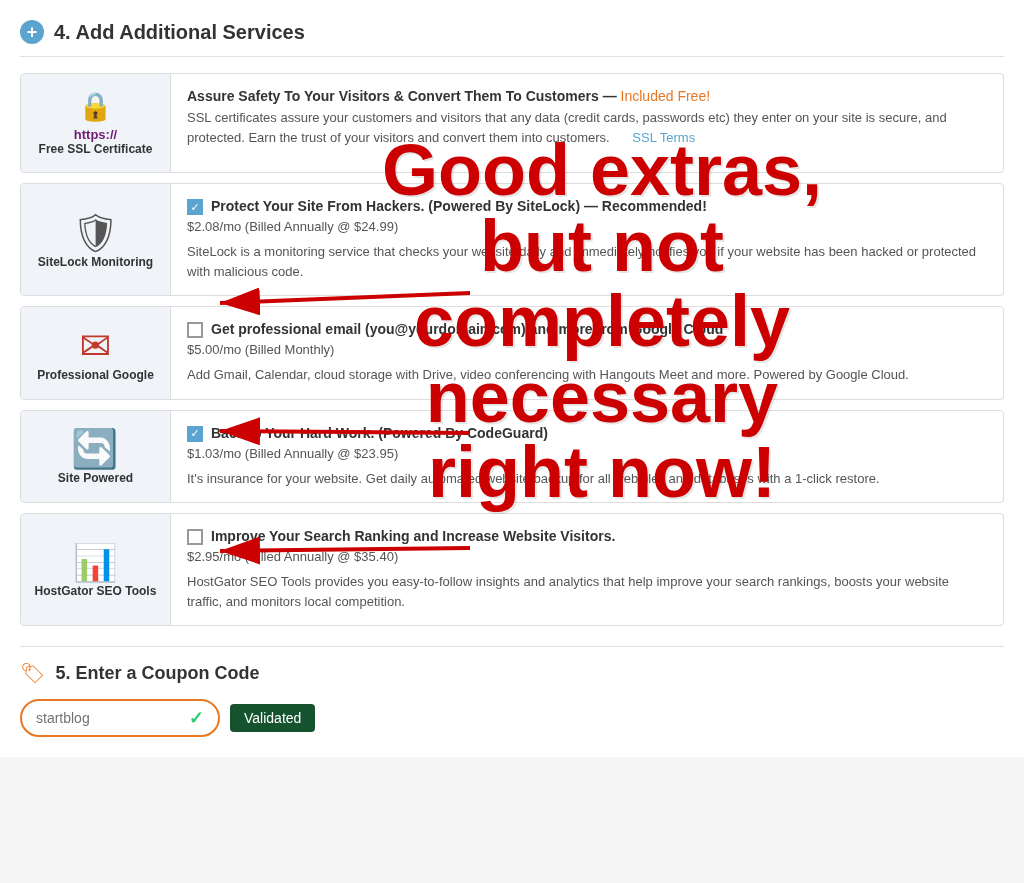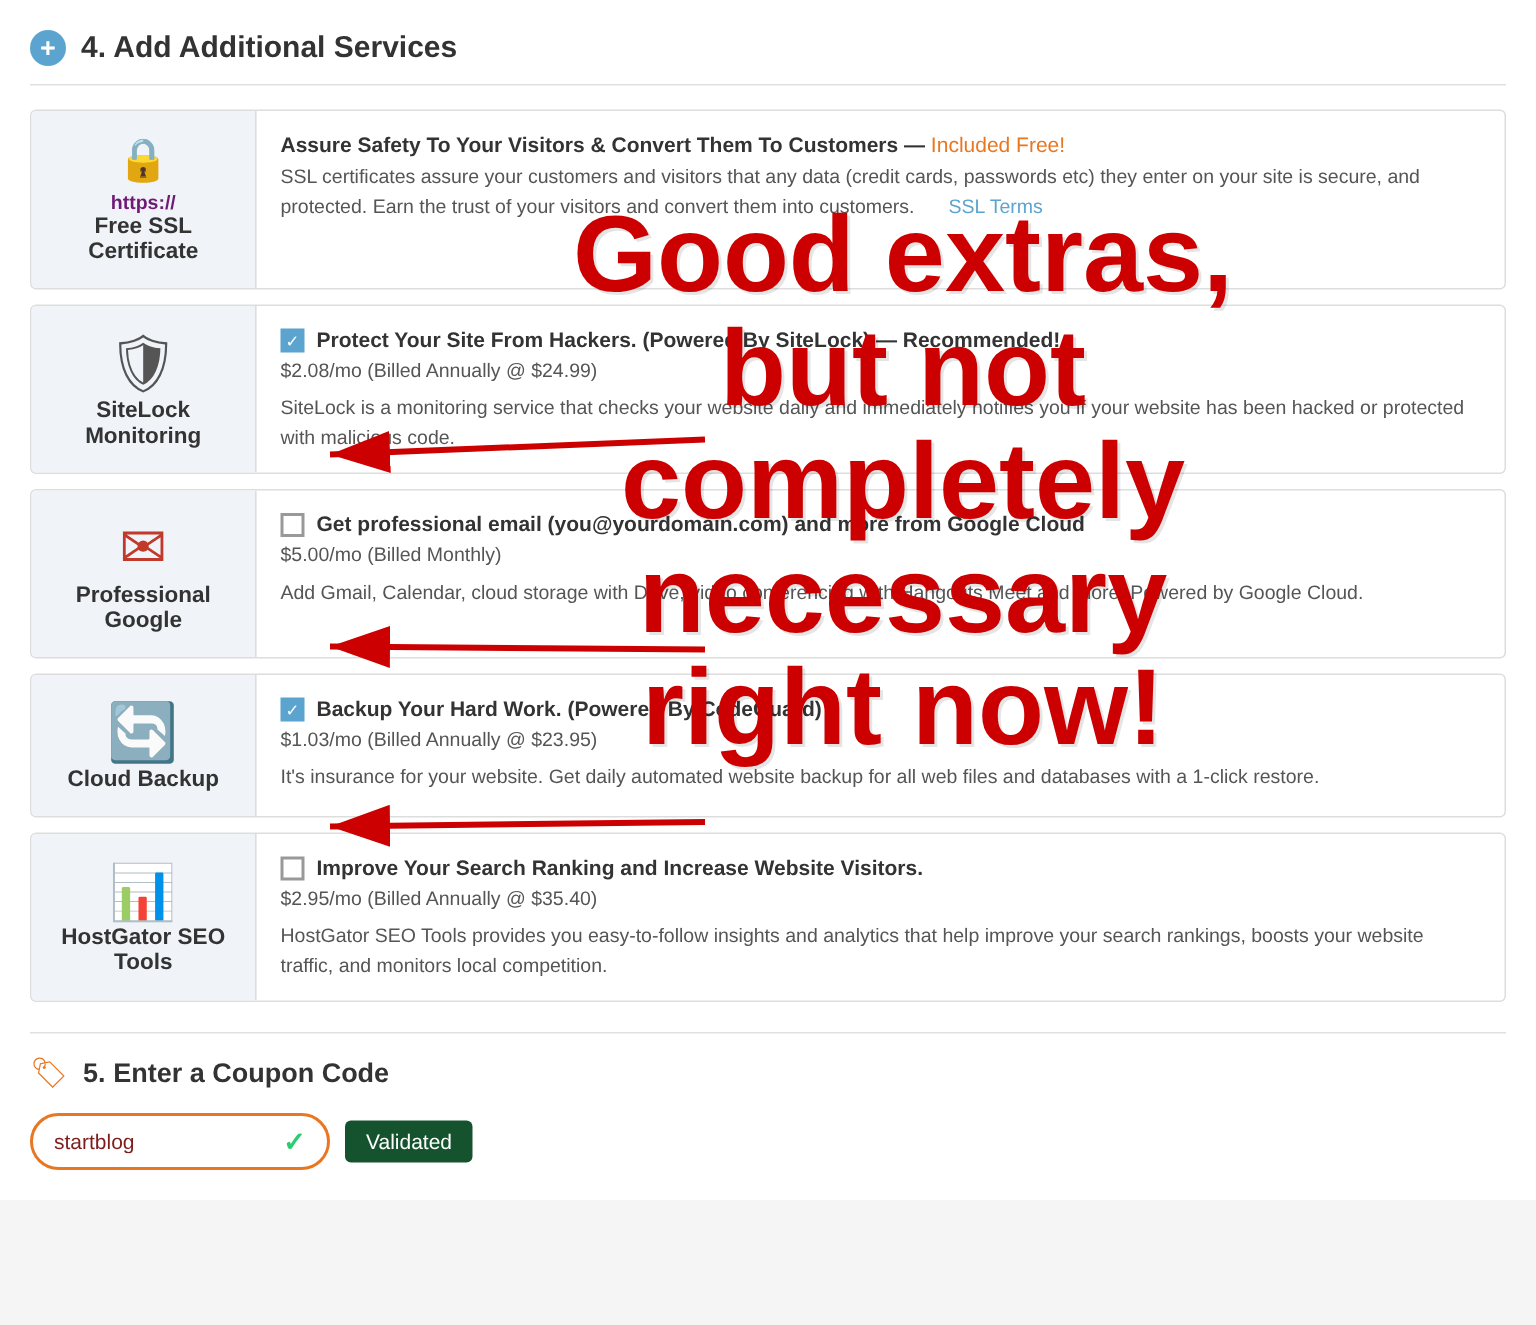--- a/index.html
+++ b/index.html
@@ -56,21 +56,21 @@
       min-width: 150px;
       background: #f0f4f8;
       display: flex;
       flex-direction: column;
       align-items: center;
       justify-content: center;
       padding: 16px 10px;
       border-right: 1px solid #ddd;
     }
     .service-label {
-      font-size: 15px;
+      font-size: 12px;
       font-weight: bold;
       color: #333;
       text-align: center;
     }
     .service-content {
       flex: 1;
       padding: 14px 16px;
     }
     .service-title-row {
       display: flex;
@@ -215,21 +215,21 @@
       display: flex;
       align-items: center;
       gap: 8px;
       background: #fff;
       width: 200px;
     }
     .coupon-input {
       border: none;
       outline: none;
       font-size: 14px;
-      color: #7f1d1d;
+      color: #737373;
       width: 100%;
       background: transparent;
     }
     .checkmark-green {
       color: #2ecc71;
       font-size: 18px;
       font-weight: bold;
     }
     .validated-badge {
       background: #14532d;
@@ -308,21 +308,21 @@
           <span class="service-main-title">Get professional email (you@yourdomain.com) and more from Google Cloud</span>
         </div>
         <p class="service-price">$5.00/mo (Billed Monthly)</p>
         <p class="service-description">Add Gmail, Calendar, cloud storage with Drive, video conferencing with Hangouts Meet and more. Powered by Google Cloud.</p>
       </div>
     </div>
 
     <div class="service-card">
       <div class="service-icon-col">
         <span class="backup-icon">🔄</span>
-        <span class="service-label">Cloud Backup</span>
+        <span class="service-label">Site Powered</span>
       </div>
       <div class="service-content">
         <div class="service-title-row">
           <div class="checkbox-blue">✓</div>
           <span class="service-main-title">Backup Your Hard Work. (Powered By CodeGuard)</span>
         </div>
         <p class="service-price">$1.03/mo (Billed Annually @ $23.95)</p>
         <p class="service-description">It's insurance for your website. Get daily automated website backup for all web files and databases with a 1-click restore.</p>
       </div>
     </div>

